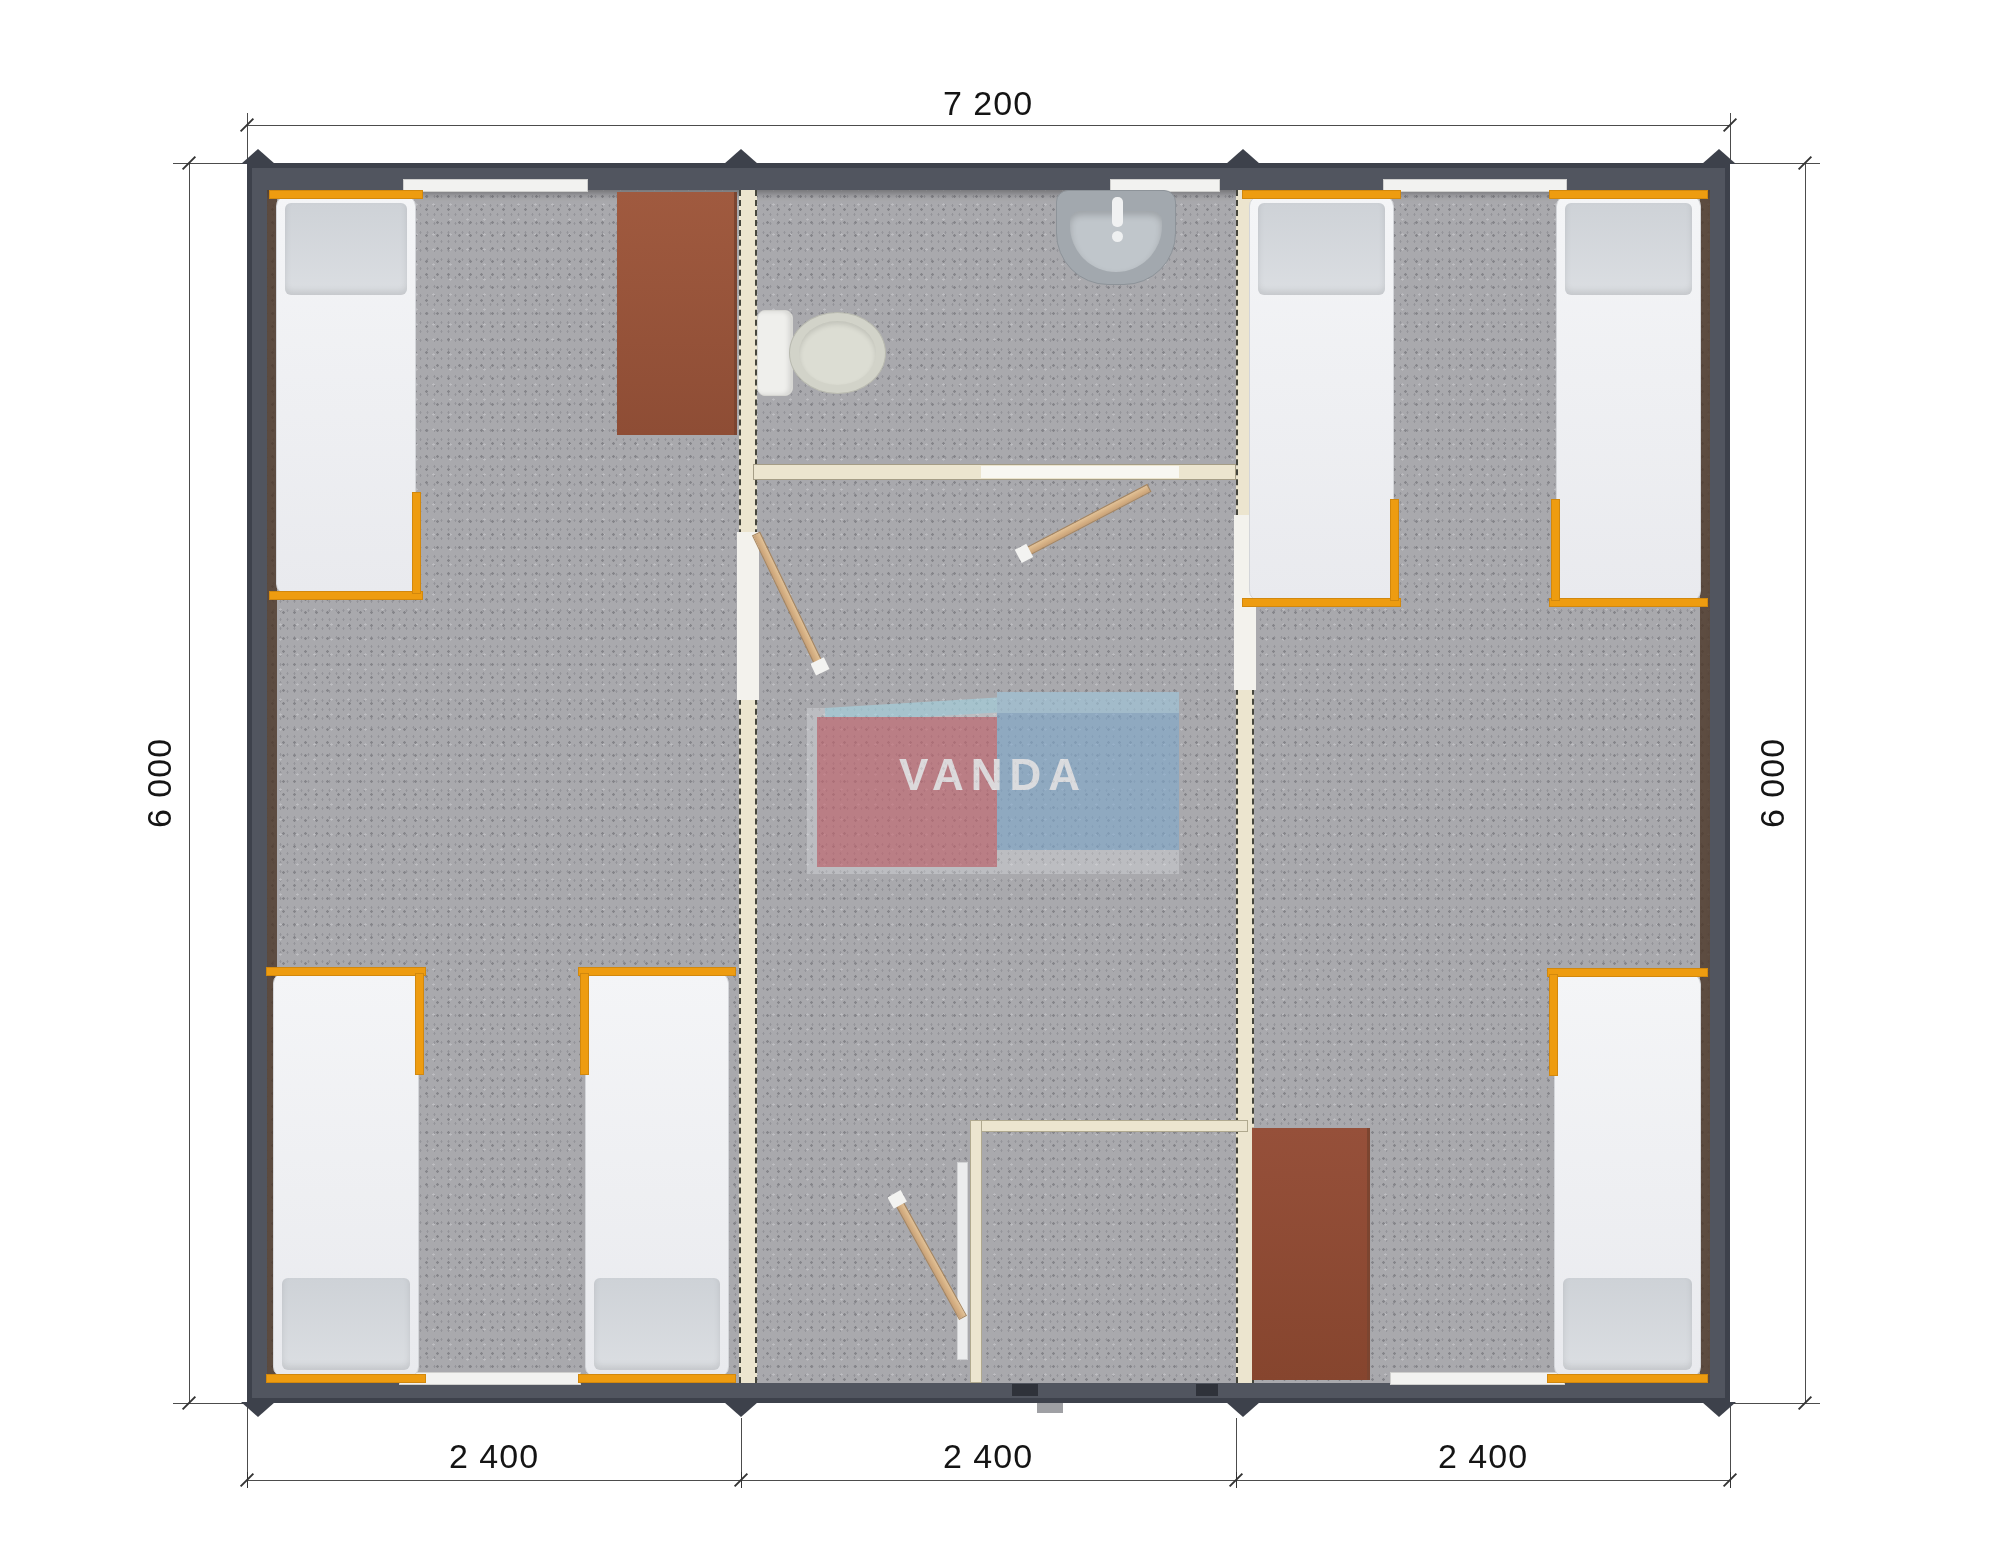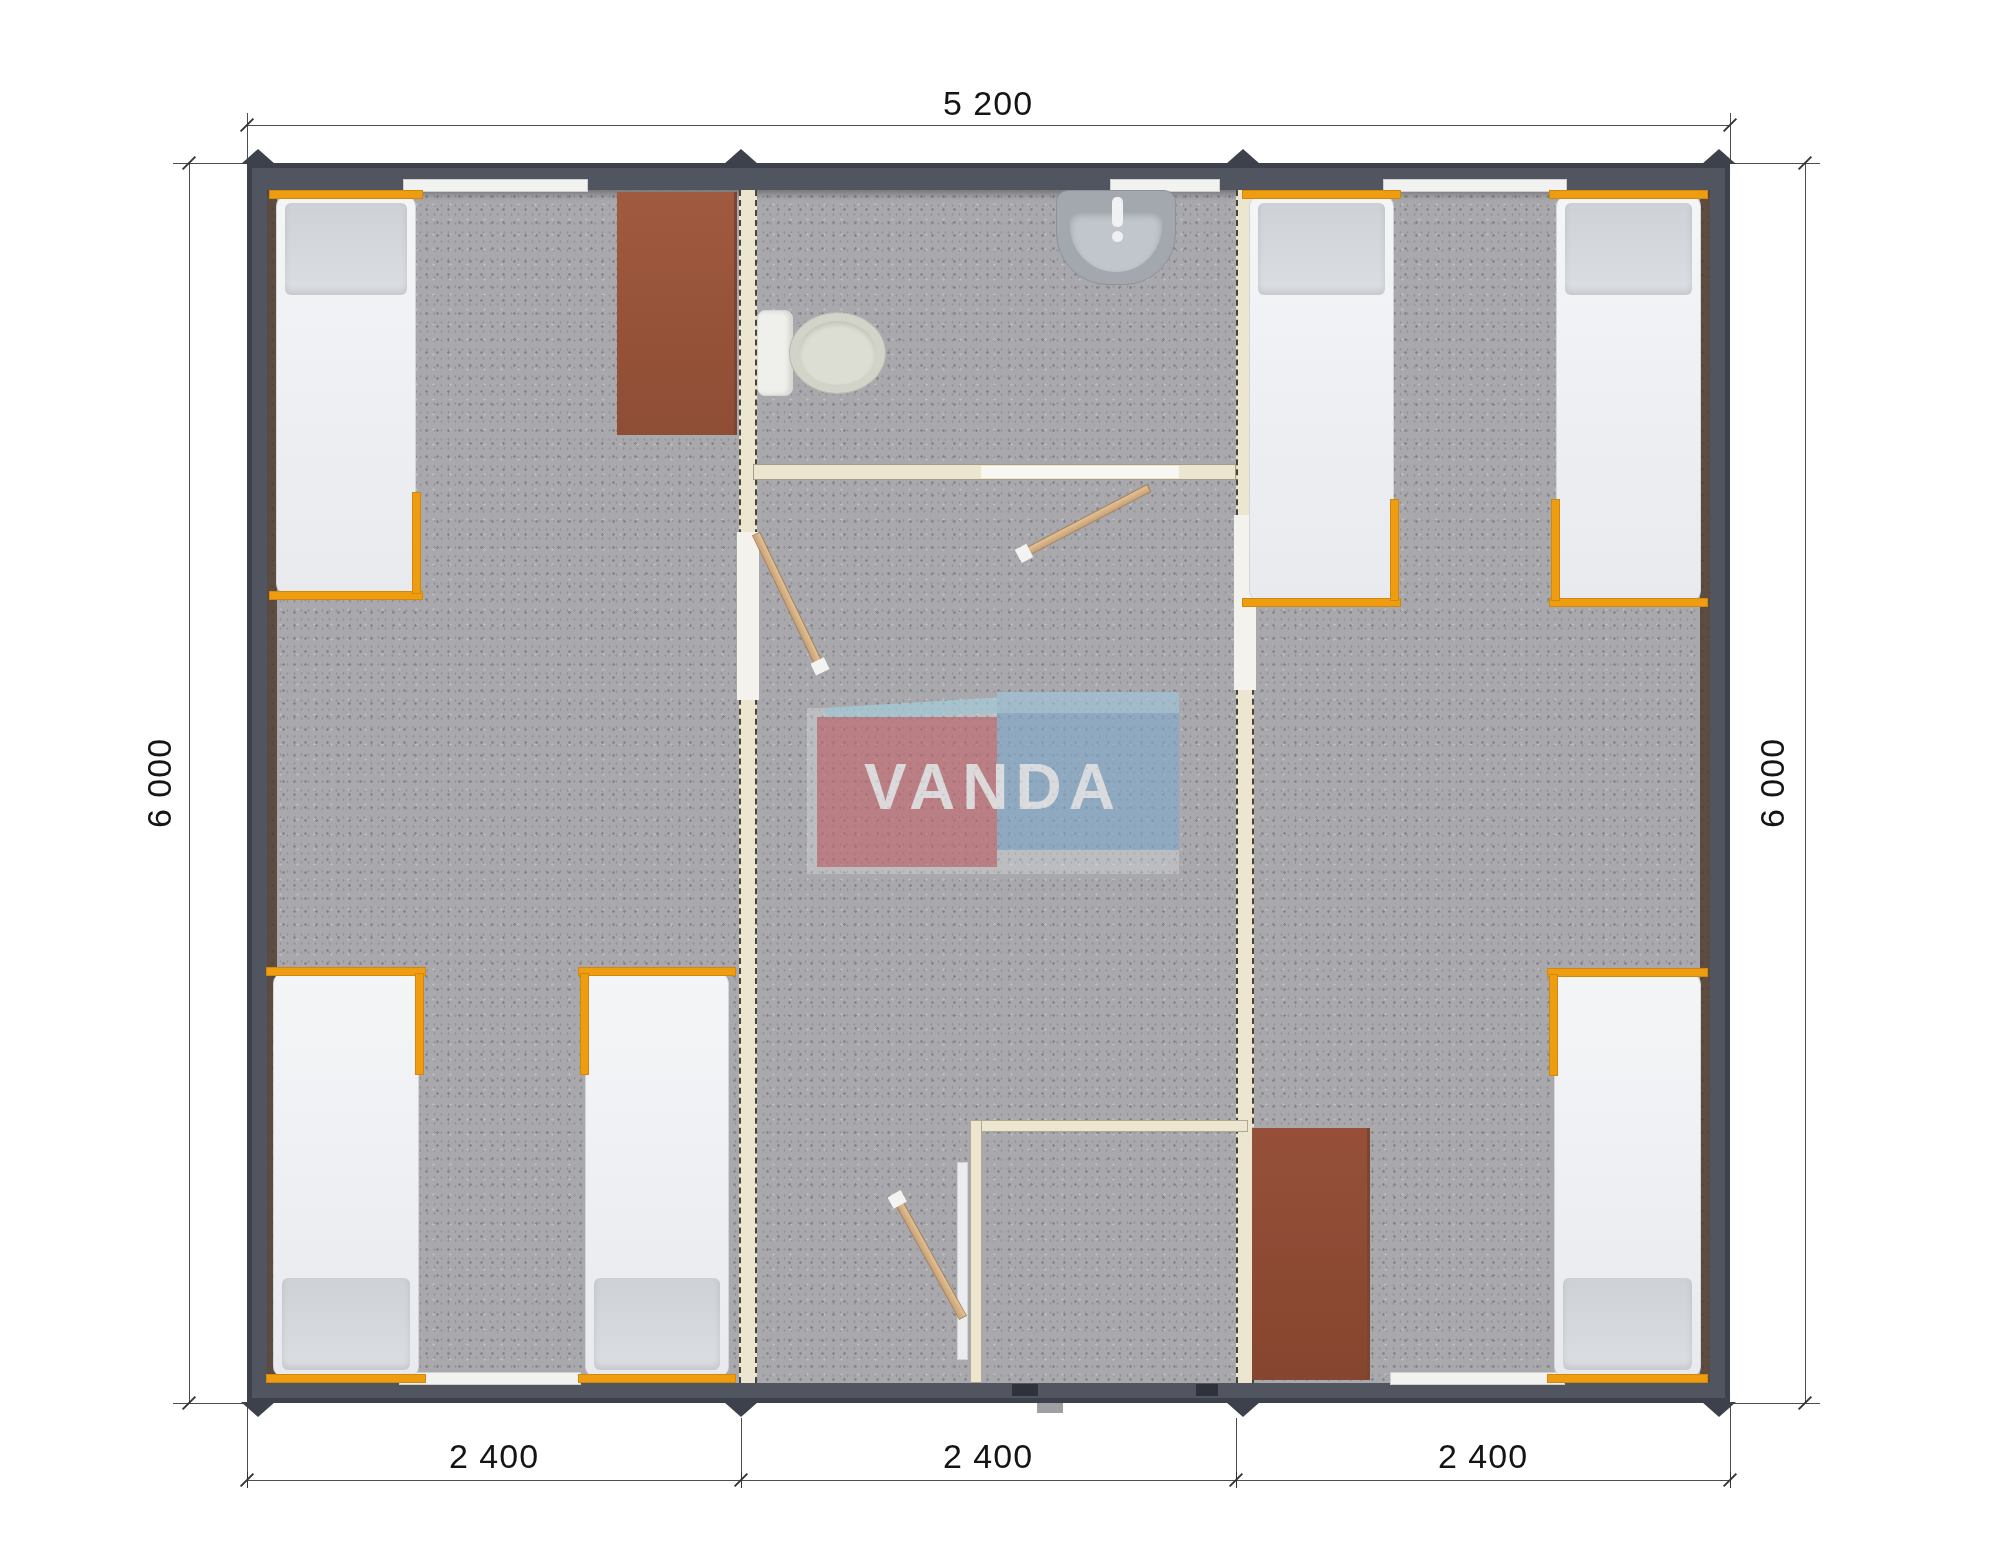--- a/index.html
+++ b/index.html
@@ -97,21 +97,21 @@
   .sink-faucet{position:absolute;left:55px;top:6px;width:11px;height:30px;background:#f0f1f2;border-radius:5px;}
   .sink-dot{position:absolute;left:55px;top:40px;width:11px;height:11px;background:#eef0f1;border-radius:50%;}
 
   
   .logo{left:807px;top:692px;width:372px;height:182px;opacity:.62;}
   .logo-frame{position:absolute;left:0;top:16px;width:372px;height:166px;background:rgba(226,227,231,.55);}
   .logo-red{position:absolute;left:10px;top:25px;width:180px;height:150px;background:#c5646e;}
   .logo-red-top{position:absolute;left:18px;top:10px;width:196px;height:15px;background:#a5d4e2;transform:rotate(-3.5deg);}
   .logo-blue{position:absolute;left:190px;top:0;width:182px;height:158px;
              background:linear-gradient(180deg,#9fc6dc 0 13%,#80a9cd 13%);}
-  .logo-text{position:absolute;left:0;right:0;top:58px;text-align:center;font-size:64px;font-weight:700;
+  .logo-text{position:absolute;left:0;right:0;top:58px;text-align:center;font-size:44px;font-weight:700;
              letter-spacing:7px;color:rgba(255,255,255,.95);}
 
   
   .dline{background:#4c4c4c;}
   .dim-top-line{left:247px;top:125px;width:1484px;height:1px;}
   .dim-bottom-line{left:247px;top:1480px;width:1484px;height:1px;}
   .dim-left-line{left:189px;top:163px;width:1px;height:1240px;}
   .dim-right-line{left:1805px;top:163px;width:1px;height:1240px;}
   .ext{background:#4c4c4c;}
   .ext-tl{left:247px;top:113px;width:1px;height:50px;}
@@ -163,21 +163,21 @@
   <div class="abs dtick" style="left:732px;top:1479px;"></div>
   <div class="abs dtick" style="left:1227px;top:1479px;"></div>
   <div class="abs dtick" style="left:1721px;top:1479px;"></div>
   <div class="abs dtick" style="left:238px;top:124px;"></div>
   <div class="abs dtick" style="left:1721px;top:124px;"></div>
   <div class="abs dtick" style="left:180px;top:162px;"></div>
   <div class="abs dtick" style="left:180px;top:1402px;"></div>
   <div class="abs dtick" style="left:1796px;top:162px;"></div>
   <div class="abs dtick" style="left:1796px;top:1402px;"></div>
 
-  <div class="abs dim-label lab-top">5 200</div>
+  <div class="abs dim-label lab-top">7 200</div>
   <div class="abs dim-label lab-left">6 000</div>
   <div class="abs dim-label lab-right">6 000</div>
   <div class="abs dim-label lab-b1">2 400</div>
   <div class="abs dim-label lab-b2">2 400</div>
   <div class="abs dim-label lab-b3">2 400</div>
 
   <div class="abs building-outer"></div>
   <div class="abs building-wall"></div>
   <div class="abs floor"></div>
   <div class="abs baseboard bb-left"></div>

